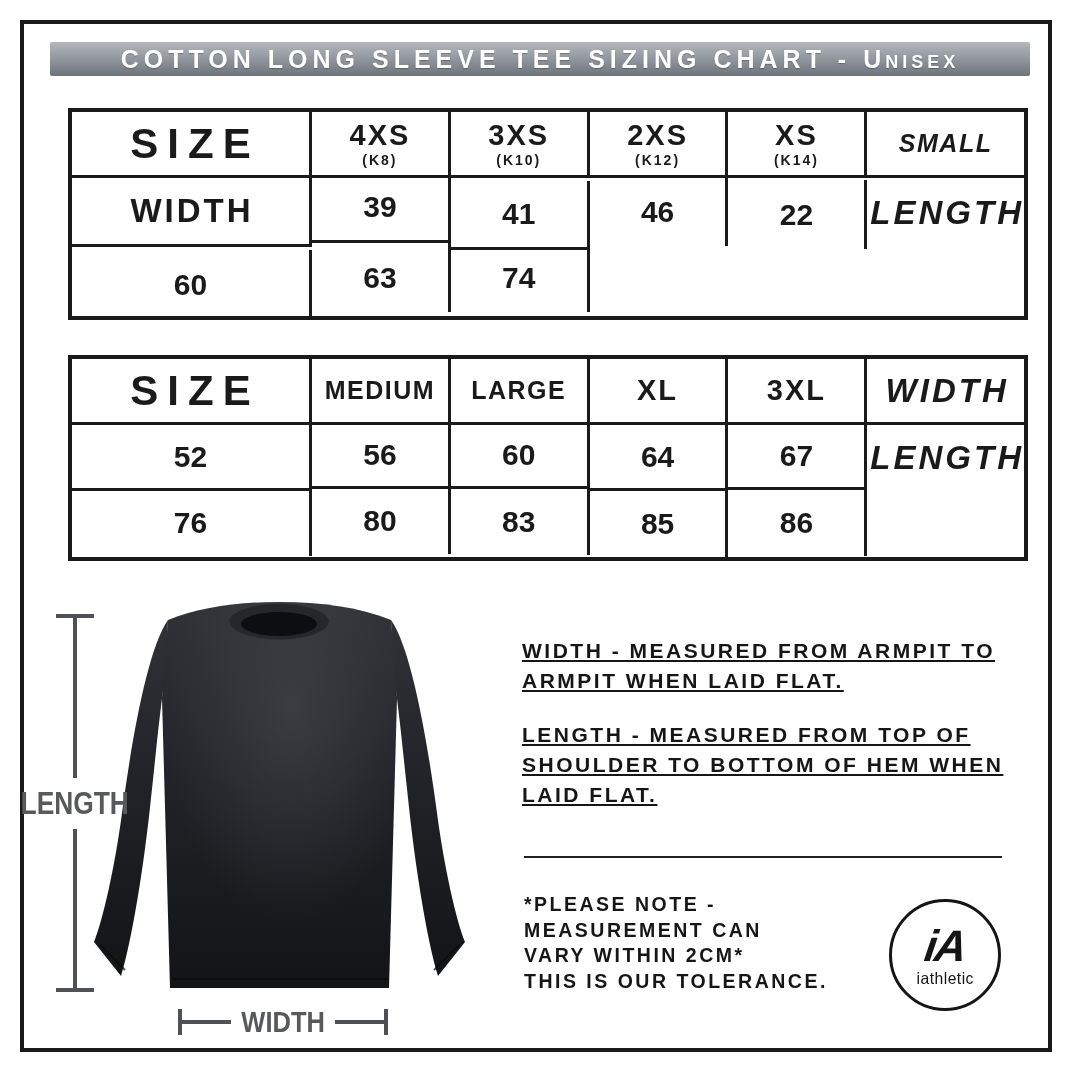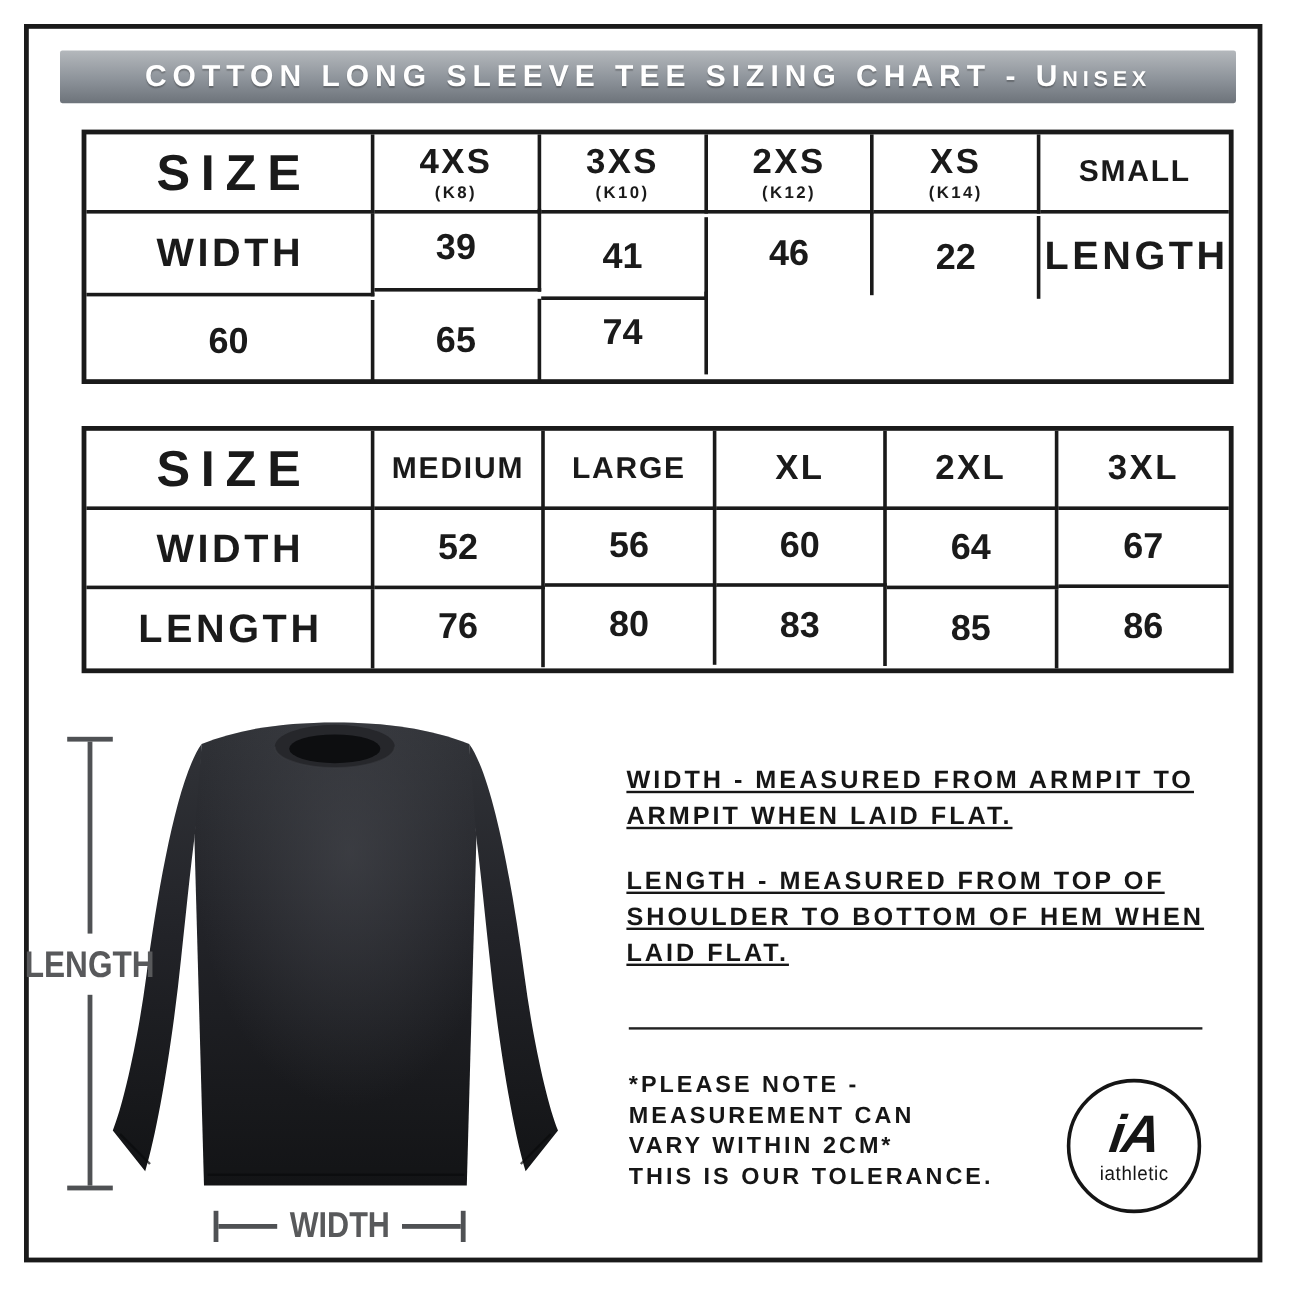--- a/index.html
+++ b/index.html
@@ -4,21 +4,21 @@
 <style>
   html,body{margin:0;padding:0;background:#ffffff;}
   .canvas{
     position:relative;width:1080px;height:1080px;background:#ffffff;overflow:hidden;
     font-family:"Liberation Sans", sans-serif;color:#1a1a1a;
   }
   
   .frame{position:absolute;left:20px;top:20px;width:1032px;height:1032px;border:4px solid #1a1a1a;box-sizing:border-box;}
   
   .header-bar{
-    position:absolute;left:50px;top:42px;width:980px;height:44px;border-radius:2px;
+    position:absolute;left:50px;top:42px;width:980px;height:34px;border-radius:2px;
     background:linear-gradient(#b4b8bc, #8d939a 55%, #6d737a);
     display:flex;align-items:center;justify-content:center;
   }
   .header-title{
     color:#ffffff;font-weight:700;font-size:25px;letter-spacing:5px;white-space:nowrap;
     text-shadow:0 1px 1px rgba(0,0,0,.25);
   }
   .header-title .suffix{font-variant:small-caps;letter-spacing:4px;}
   
   .size-table{
@@ -26,21 +26,21 @@
     grid-template-columns:240px repeat(5,1fr);
     border:4px solid #1a1a1a;box-sizing:border-box;background:#fff;
   }
   #table-top{top:108px;grid-template-rows:66px 69px 69px;}
   #table-bottom{top:355px;grid-template-rows:66px 66px 66px;}
   .cell{
     border-right:3px solid #1a1a1a;border-bottom:3px solid #1a1a1a;
     display:flex;flex-direction:column;align-items:center;justify-content:center;
     box-sizing:border-box;
   }
-  .cell:nth-child(6n){border-right:none;}
+  .cell:nth-child(6n){border-right:none;font-style:italic;}
   .cell:nth-last-child(-n+6){border-bottom:none;}
   .corner{font-weight:700;font-size:42px;letter-spacing:9px;text-indent:9px;}
   .colhead .main{font-weight:700;font-size:29px;letter-spacing:2px;line-height:1;}
   .colhead .main.wide{font-size:25px;letter-spacing:1.5px;}
   .colhead .sub{font-weight:700;font-size:14px;letter-spacing:2px;margin-top:3px;line-height:1;}
   .colhead .sub:empty{display:none;}
   .rowlabel{font-weight:700;font-size:33px;letter-spacing:3px;text-indent:3px;}
   .num{font-weight:700;font-size:30px;}
   .oy-m6{transform:translateY(-6px);}
   .oy-m4{transform:translateY(-4px);} .oy-m3{transform:translateY(-3px);}
@@ -130,37 +130,34 @@
     </div>
 
     <div class="cell rowlabel">WIDTH</div>
     <div class="cell num oy-m4">39</div>
     <div class="cell num oy-p3">41</div>
     <div class="cell num oy-m1">46</div>
     <div class="cell num oy-p2">22</div>
 
     <div class="cell rowlabel">LENGTH</div>
     <div class="cell num oy-p3">60</div>
-    <div class="cell num oy-p2">65</div>
+    <div class="cell num oy-m4">63</div>
     <div class="cell num oy-m4">74</div>
   </div>
 
   <div class="size-table" id="table-bottom">
     <div class="cell corner">SIZE</div>
     <div class="cell colhead">
       <div class="main wide">MEDIUM</div>
     </div>
     <div class="cell colhead">
       <div class="main wide">LARGE</div>
     </div>
     <div class="cell colhead">
       <div class="main">XL</div>
-    </div>
-    <div class="cell colhead">
-      <div class="main">2XL</div>
     </div>
     <div class="cell colhead">
       <div class="main">3XL</div>
     </div>
 
     <div class="cell rowlabel">WIDTH</div>
     <div class="cell num">52</div>
     <div class="cell num oy-m2">56</div>
     <div class="cell num oy-m2">60</div>
     <div class="cell num">64</div>

